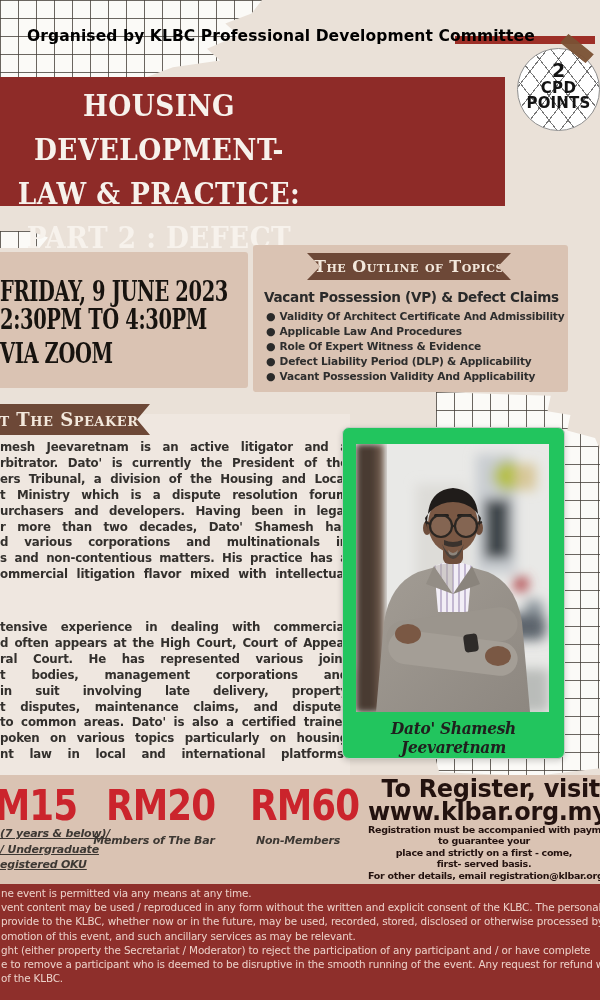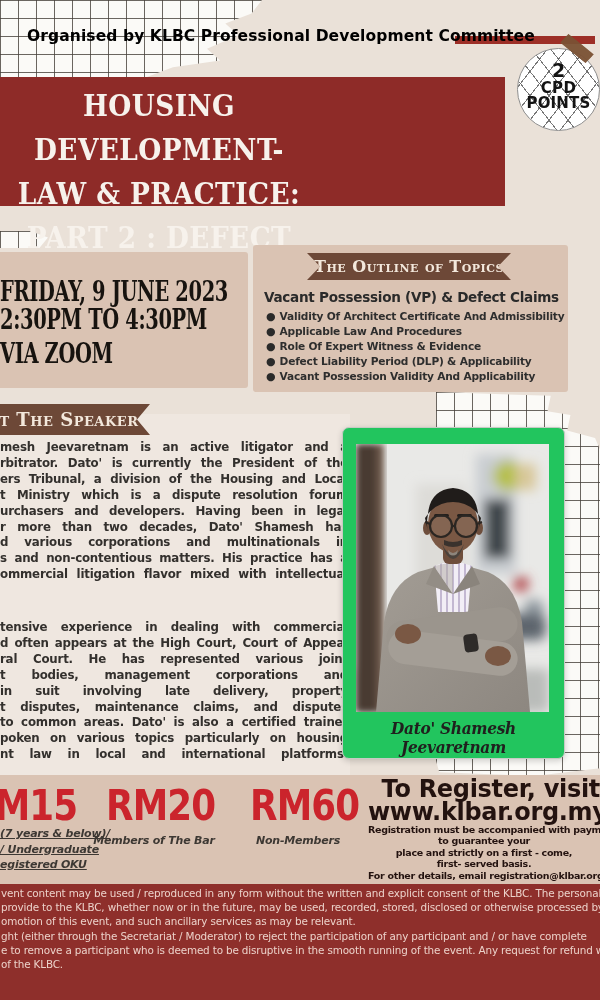--- a/index.html
+++ b/index.html
@@ -348,21 +348,22 @@
       <div class="reg-big">www.klbar.org.my</div>
       <div class="reg-small">Registration must be accompanied with payment</div>
       <div class="reg-small">to guarantee your</div>
       <div class="reg-small">place and strictly on a first - come,</div>
       <div class="reg-small">first- served basis.</div>
       <div class="reg-small">For other details, email registration@klbar.org.my</div>
     </div>
   </div>
 
   <div class="abs" id="footer">
+    <div class="footer-line">ne event is permitted via any means at any time.</div>
     <div class="footer-line">vent content may be used / reproduced in any form without the written and explicit consent of the KLBC. The personal</div>
     <div class="footer-line">provide to the KLBC, whether now or in the future, may be used, recorded, stored, disclosed or otherwise processed by</div>
     <div class="footer-line">omotion of this event, and such ancillary services as may be relevant.</div>
-    <div class="footer-line">ght (either through the Secretariat / Moderator) to reject the participation of any participant and / or have complete</div>
+    <div class="footer-line">ght (either property the Secretariat / Moderator) to reject the participation of any participant and / or have complete</div>
     <div class="footer-line">e to remove a participant who is deemed to be disruptive in the smooth running of the event. Any request for refund will</div>
     <div class="footer-line">of the KLBC.</div>
   </div>
 
 </div>
 
 </body></html>

